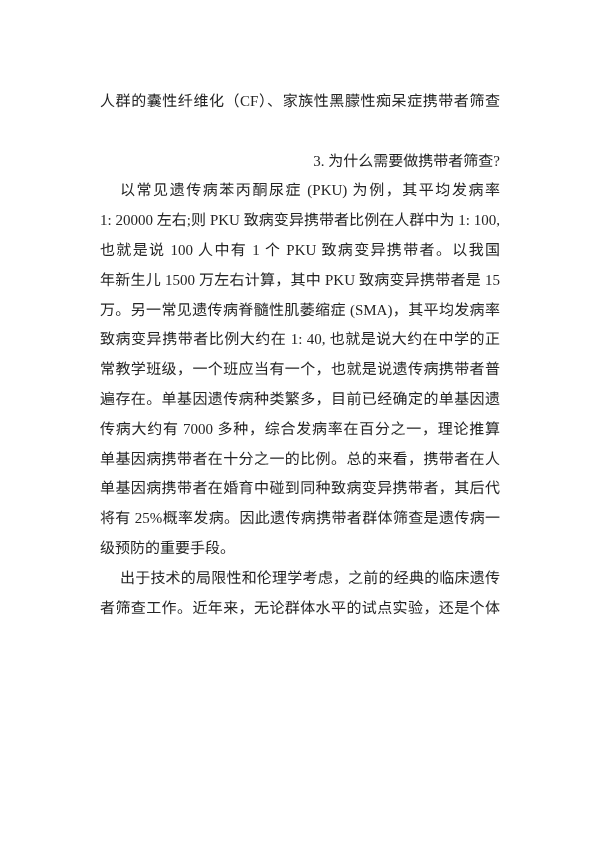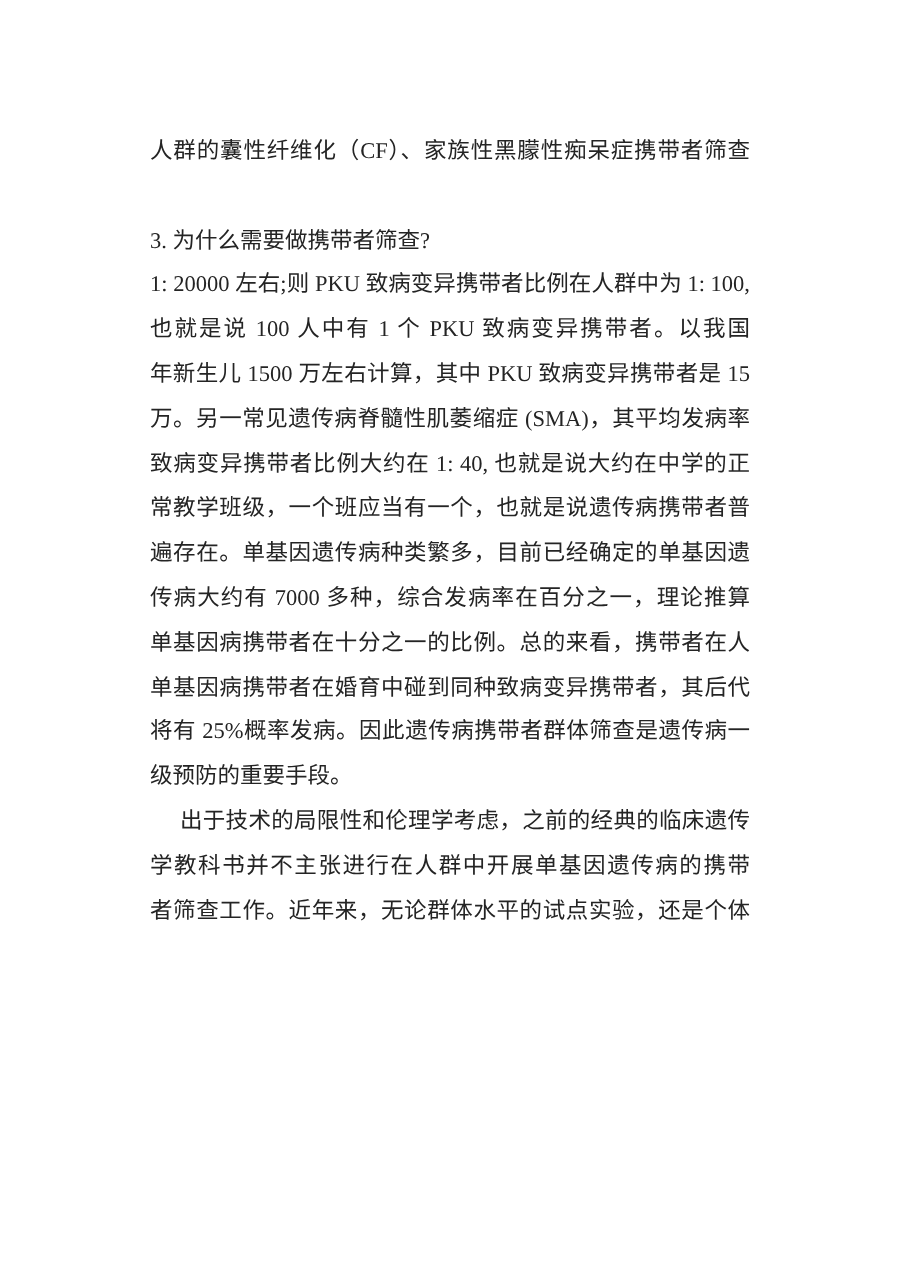--- a/index.html
+++ b/index.html
@@ -32,51 +32,51 @@
     overflow: hidden;
   }
   .line.justify {
     text-align: justify;
     text-align-last: justify;
   }
   .line.indent {
     text-indent: 20px;
   }
   .line.heading {
-    text-align: left;
+    text-align: right;
   }
   .spacer {
     height: 29.8px;
   }
 </style>
 </head>
 <body>
 
 <div class="page">
   <div class="text-column">
       <div class="block">
         <div class="line justify">人群的囊性纤维化（CF）、家族性黑朦性痴呆症携带者筛查</div>
       </div>
       <div class="block spacer"></div>
       <div class="block">
         <div class="line heading">3. 为什么需要做携带者筛查?</div>
       </div>
       <div class="block">
+        <div class="line justify indent">以常见遗传病苯丙酮尿症 (PKU) 为例，其平均发病率</div>
         <div class="line justify">1: 20000 左右;则 PKU 致病变异携带者比例在人群中为 1: 100,</div>
         <div class="line justify">也就是说 100 人中有 1 个 PKU 致病变异携带者。以我国 2019</div>
         <div class="line justify">年新生儿 1500 万左右计算，其中 PKU 致病变异携带者是 15</div>
         <div class="line justify">万。另一常见遗传病脊髓性肌萎缩症 (SMA)，其平均发病率 SMA</div>
         <div class="line justify">致病变异携带者比例大约在 1: 40, 也就是说大约在中学的正</div>
         <div class="line justify">常教学班级，一个班应当有一个，也就是说遗传病携带者普</div>
         <div class="line justify">遍存在。单基因遗传病种类繁多，目前已经确定的单基因遗</div>
         <div class="line justify">传病大约有 7000 多种，综合发病率在百分之一，理论推算</div>
         <div class="line justify">单基因病携带者在十分之一的比例。总的来看，携带者在人</div>
         <div class="line justify">单基因病携带者在婚育中碰到同种致病变异携带者，其后代</div>
         <div class="line justify">将有 25%概率发病。因此遗传病携带者群体筛查是遗传病一</div>
         <div class="line">级预防的重要手段。</div>
       </div>
       <div class="block">
         <div class="line justify indent">出于技术的局限性和伦理学考虑，之前的经典的临床遗传</div>
-        <div class="line justify">学教科书并不主张进行在人群中开展单基因遗传病的携带</div>
         <div class="line justify">者筛查工作。近年来，无论群体水平的试点实验，还是个体</div>
       </div>
     </div>
 </div>
 
 </body></html>

